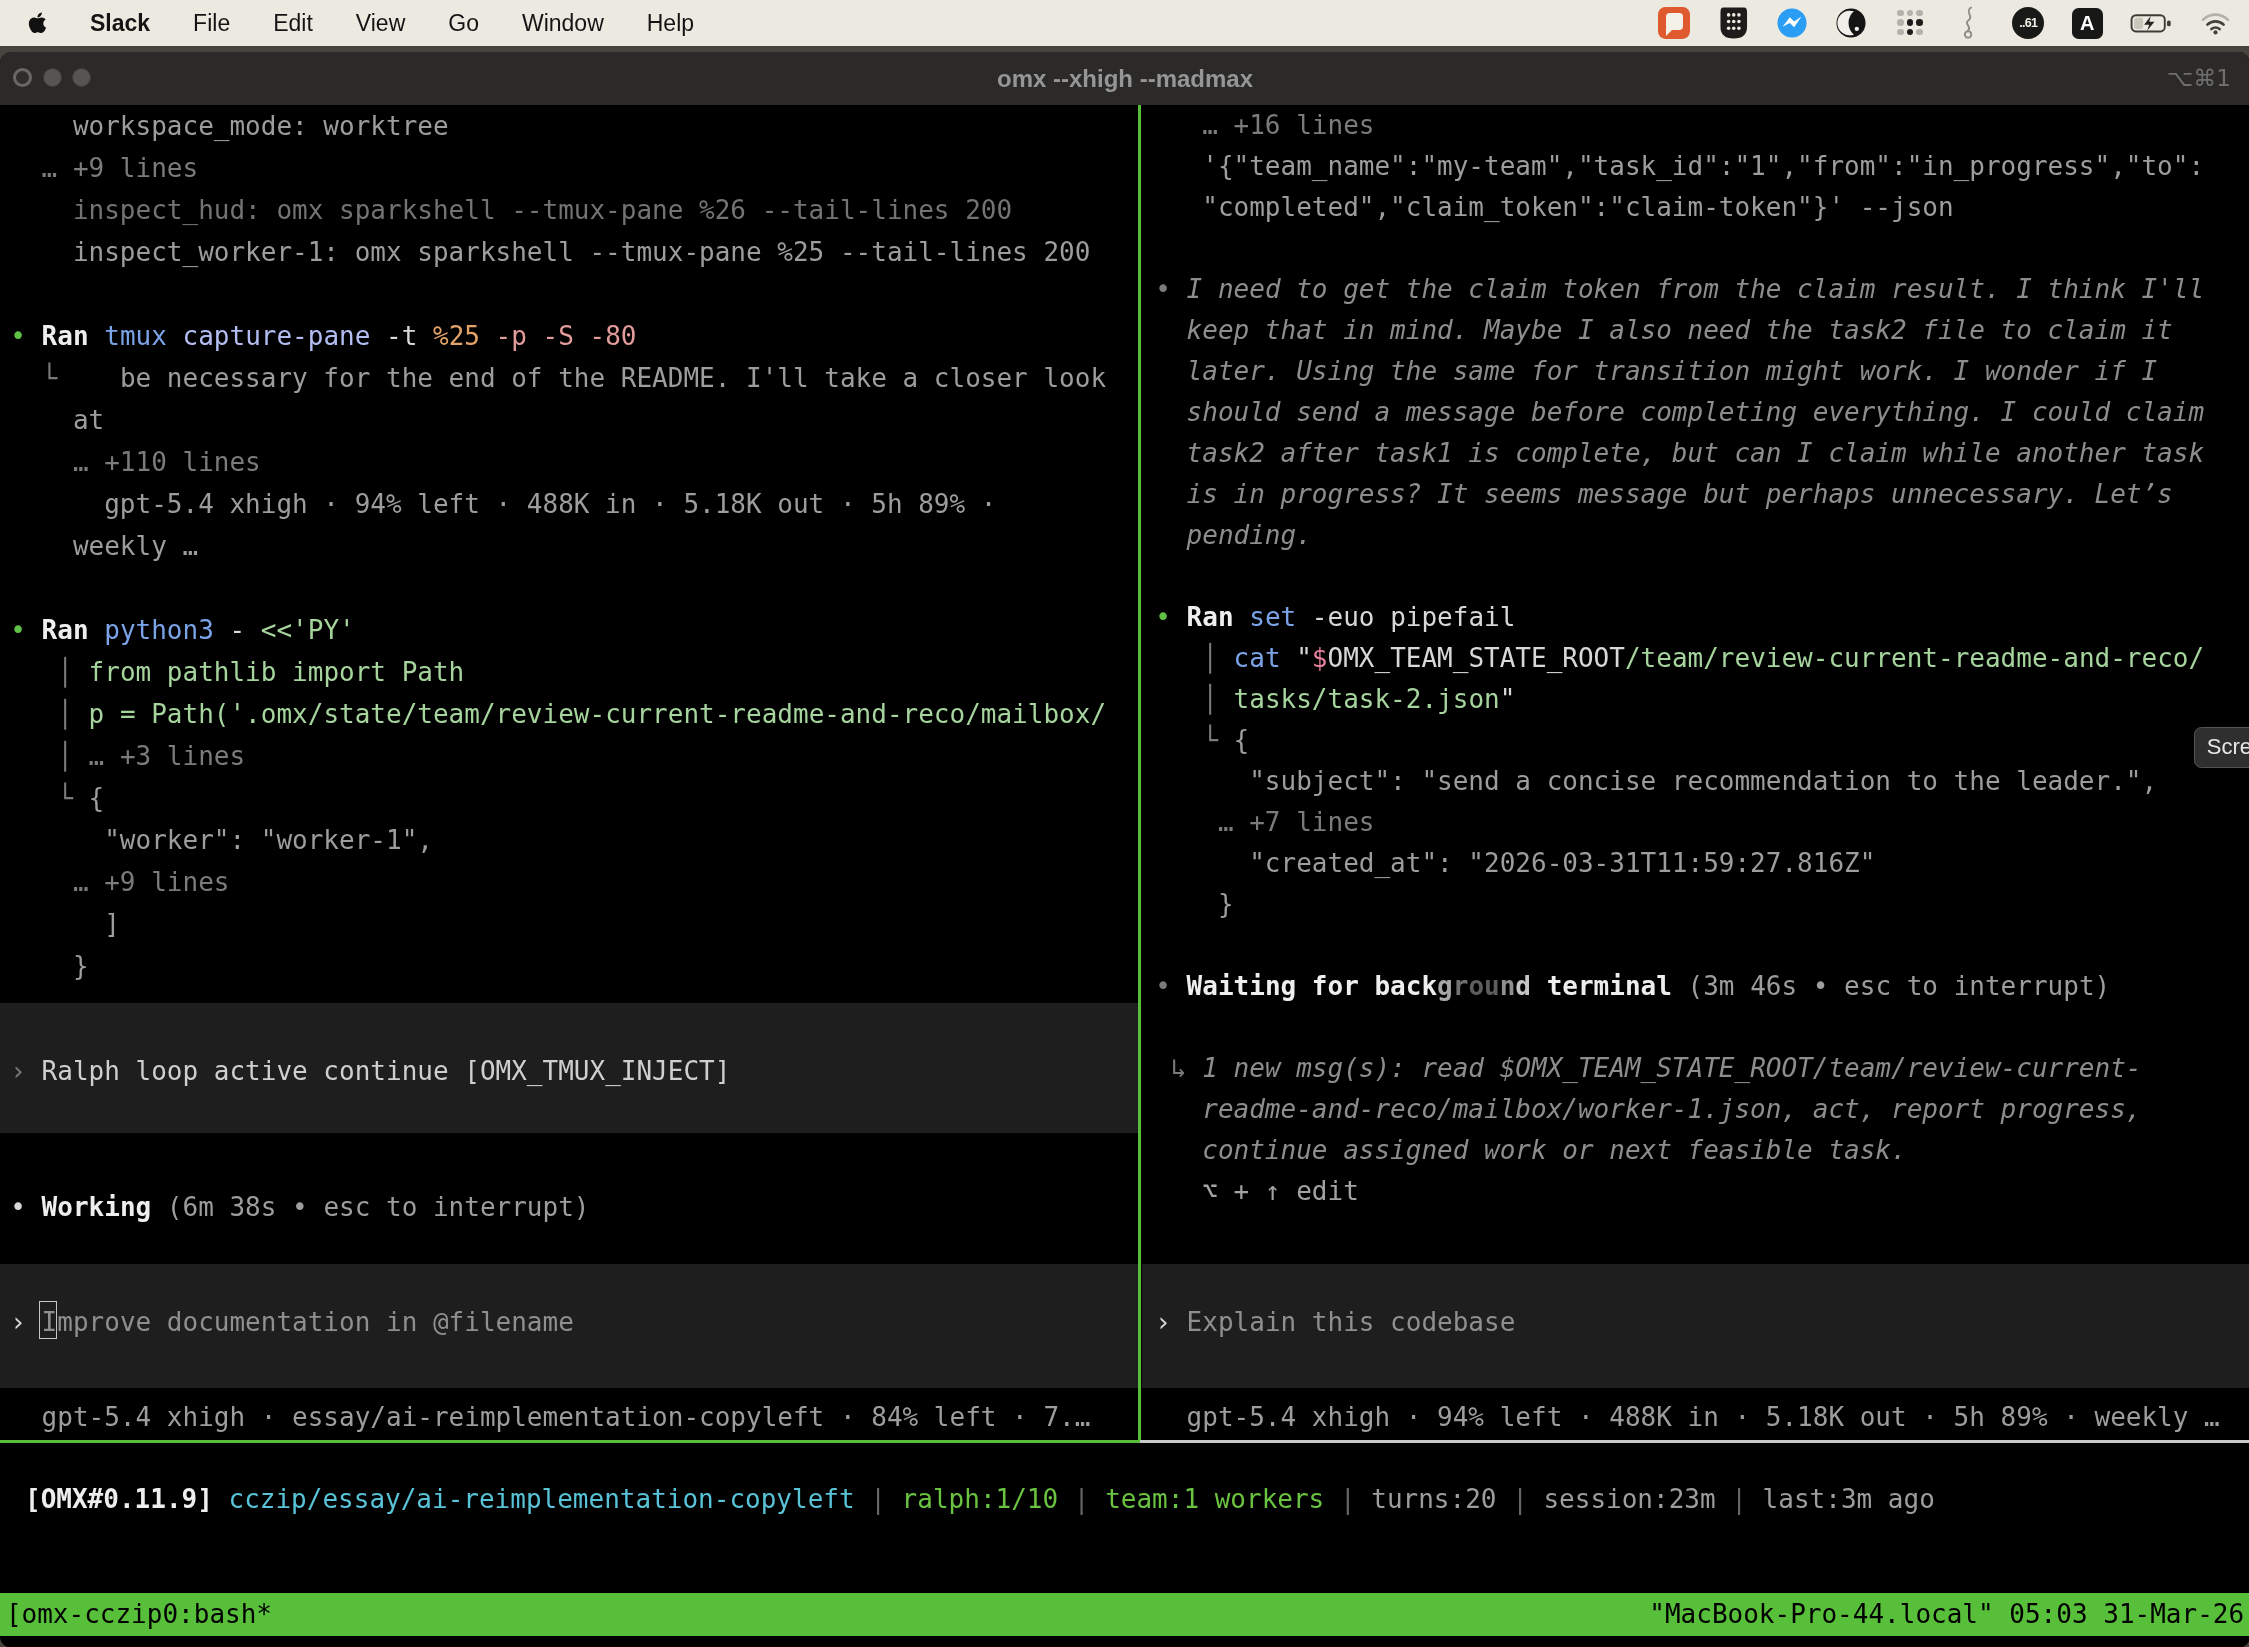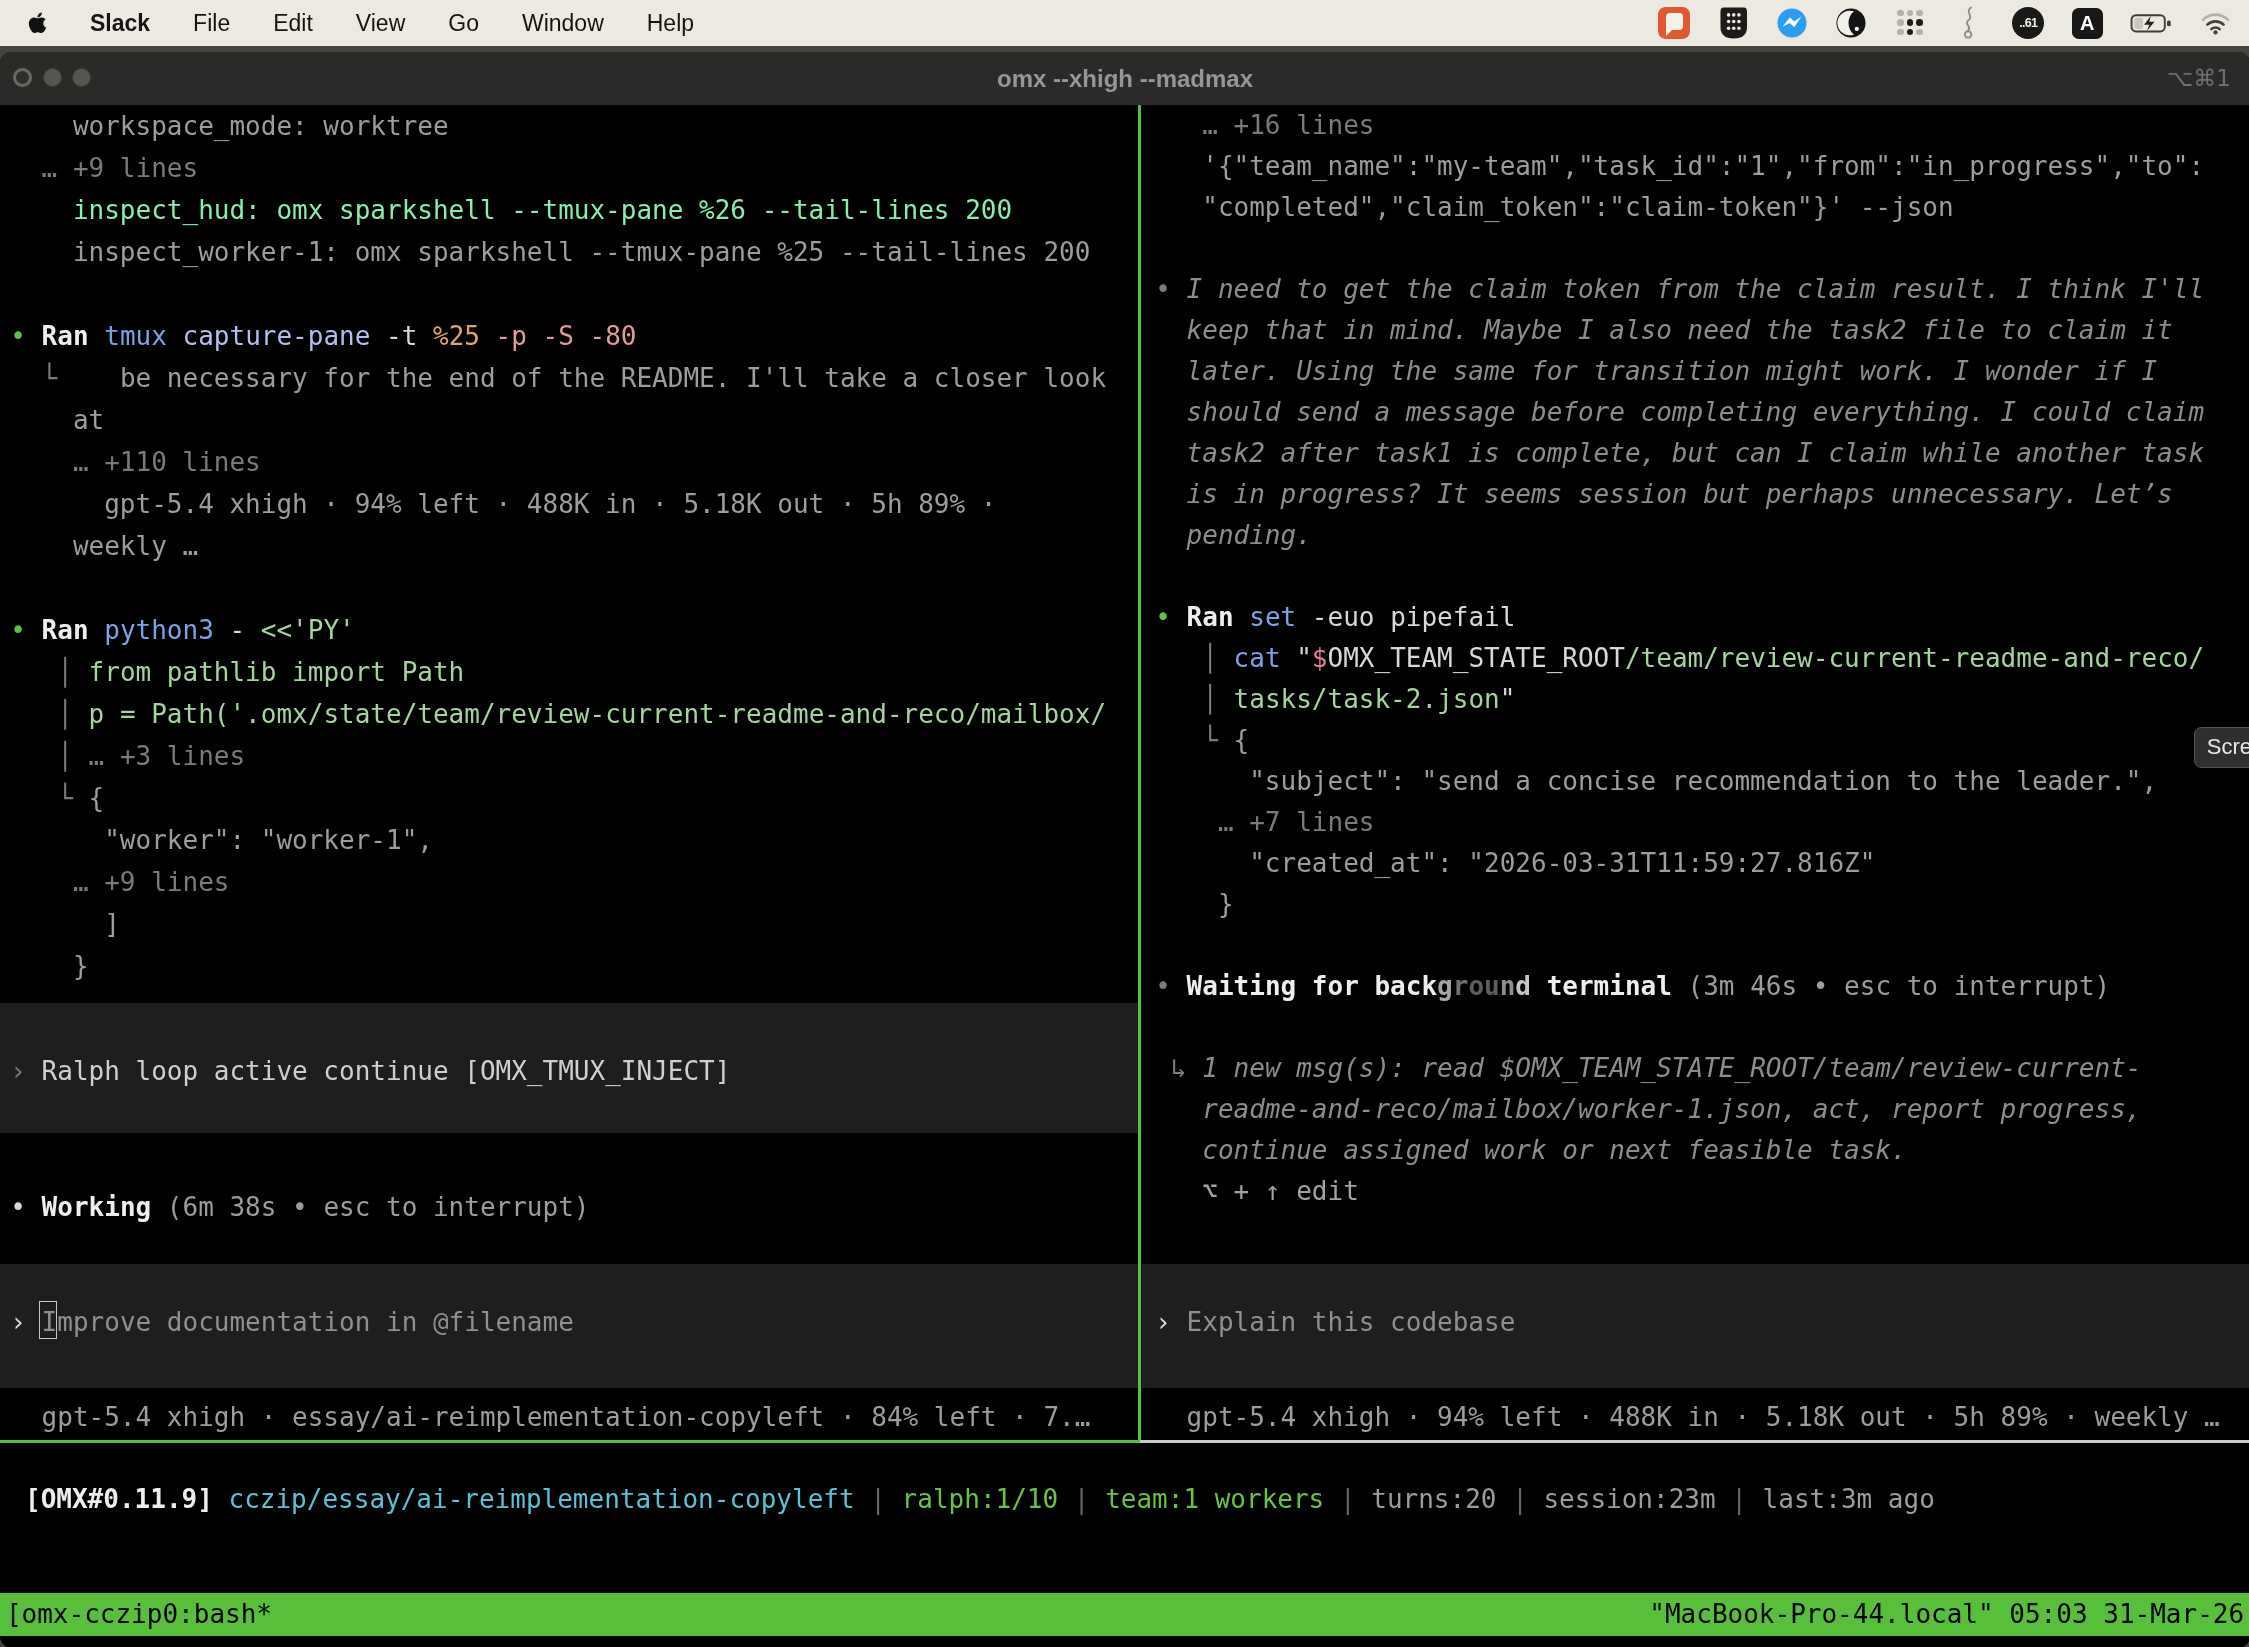--- a/index.html
+++ b/index.html
@@ -184,21 +184,21 @@
     </div>
     <div class="wtitle">omx --xhigh --madmax</div>
     <div class="wshort">⌥⌘1</div>
   </div>
 
   <div class="term">
 
     <div id="left-lines">
         <div class="tl"><span style="color: rgb(157, 157, 157);">    workspace_mode: worktree</span></div>
         <div class="tl"><span style="color: rgb(123, 123, 123);">  … +9 lines</span></div>
-        <div class="tl"><span style="color: #86efac;">    inspect_hud: omx sparkshell --tmux-pane %26 --tail-lines 200</span></div>
+        <div class="tl"><span style="color: #737373;">    inspect_hud: omx sparkshell --tmux-pane %26 --tail-lines 200</span></div>
         <div class="tl"><span style="color: rgb(157, 157, 157);">    inspect_worker-1: omx sparkshell --tmux-pane %25 --tail-lines 200</span></div>
         <div class="tl"> </div>
         <div class="tl"><span style="color: rgb(95, 193, 70);">• </span><span style="color: rgb(238, 238, 238); font-weight: bold;">Ran </span><span style="color: rgb(123, 163, 232);">tmux </span><span style="color: rgb(180, 189, 242);">capture-pane </span><span style="color: rgb(216, 216, 216);">-t </span><span style="color: rgb(227, 163, 104);">%25 </span><span style="color: rgb(227, 156, 156);">-p -S -80</span></div>
         <div class="tl"><span style="color: rgb(123, 123, 123);">  └</span><span style="color: rgb(157, 157, 157);">    be necessary for the end of the README. I'll take a closer look</span></div>
         <div class="tl"><span style="color: rgb(157, 157, 157);">    at</span></div>
         <div class="tl"><span style="color: rgb(123, 123, 123);">    … +110 lines</span></div>
         <div class="tl"><span style="color: rgb(157, 157, 157);">      gpt-5.4 xhigh · 94% left · 488K in · 5.18K out · 5h 89% ·</span></div>
         <div class="tl"><span style="color: rgb(157, 157, 157);">    weekly …</span></div>
         <div class="tl"> </div>
         <div class="tl"><span style="color: rgb(95, 193, 70);">• </span><span style="color: rgb(238, 238, 238); font-weight: bold;">Ran </span><span style="color: rgb(123, 163, 232);">python3 </span><span style="color: rgb(216, 216, 216);">- </span><span style="color: rgb(165, 212, 157);">&lt;&lt;'PY'</span></div>
@@ -215,21 +215,21 @@
     <div id="right-lines">
         <div class="tl"><span style="color: rgb(123, 123, 123);">   … +16 lines</span></div>
         <div class="tl"><span style="color: rgb(157, 157, 157);">   '{"team_name":"my-team","task_id":"1","from":"in_progress","to":</span></div>
         <div class="tl"><span style="color: rgb(157, 157, 157);">   "completed","claim_token":"claim-token"}' --json</span></div>
         <div class="tl"> </div>
         <div class="tl"><span style="color: rgb(123, 123, 123);">• </span><span style="color: rgb(141, 141, 141); font-style: italic;">I need to get the claim token from the claim result. I think I'll</span></div>
         <div class="tl"><span style="color: rgb(141, 141, 141); font-style: italic;">  keep that in mind. Maybe I also need the task2 file to claim it</span></div>
         <div class="tl"><span style="color: rgb(141, 141, 141); font-style: italic;">  later. Using the same for transition might work. I wonder if I</span></div>
         <div class="tl"><span style="color: rgb(141, 141, 141); font-style: italic;">  should send a message before completing everything. I could claim</span></div>
         <div class="tl"><span style="color: rgb(141, 141, 141); font-style: italic;">  task2 after task1 is complete, but can I claim while another task</span></div>
-        <div class="tl"><span style="color: rgb(141, 141, 141); font-style: italic;">  is in progress? It seems session but perhaps unnecessary. Let’s</span></div>
+        <div class="tl"><span style="color: rgb(141, 141, 141); font-style: italic;">  is in progress? It seems message but perhaps unnecessary. Let’s</span></div>
         <div class="tl"><span style="color: rgb(141, 141, 141); font-style: italic;">  pending.</span></div>
         <div class="tl"> </div>
         <div class="tl"><span style="color: rgb(95, 193, 70);">• </span><span style="color: rgb(238, 238, 238); font-weight: bold;">Ran </span><span style="color: rgb(123, 163, 232);">set </span><span style="color: rgb(216, 216, 216);">-euo pipefail</span></div>
         <div class="tl"><span style="color: rgb(123, 123, 123);">   │ </span><span style="color: rgb(123, 163, 232);">cat </span><span style="color: rgb(216, 216, 216);">"</span><span style="color: rgb(229, 128, 154);">$</span><span style="color: rgb(216, 216, 216);">OMX_TEAM_STATE_ROOT</span><span style="color: rgb(165, 212, 157);">/team/review-current-readme-and-reco/</span></div>
         <div class="tl"><span style="color: rgb(123, 123, 123);">   │ </span><span style="color: rgb(165, 212, 157);">tasks/task-2.json</span><span style="color: rgb(216, 216, 216);">"</span></div>
         <div class="tl"><span style="color: rgb(123, 123, 123);">   └ </span><span style="color: rgb(157, 157, 157);">{</span></div>
         <div class="tl"><span style="color: rgb(157, 157, 157);">      "subject": "send a concise recommendation to the leader.",</span></div>
         <div class="tl"><span style="color: rgb(123, 123, 123);">    … +7 lines</span></div>
         <div class="tl"><span style="color: rgb(157, 157, 157);">      "created_at": "2026-03-31T11:59:27.816Z"</span></div>
         <div class="tl"><span style="color: rgb(157, 157, 157);">    }</span></div>

